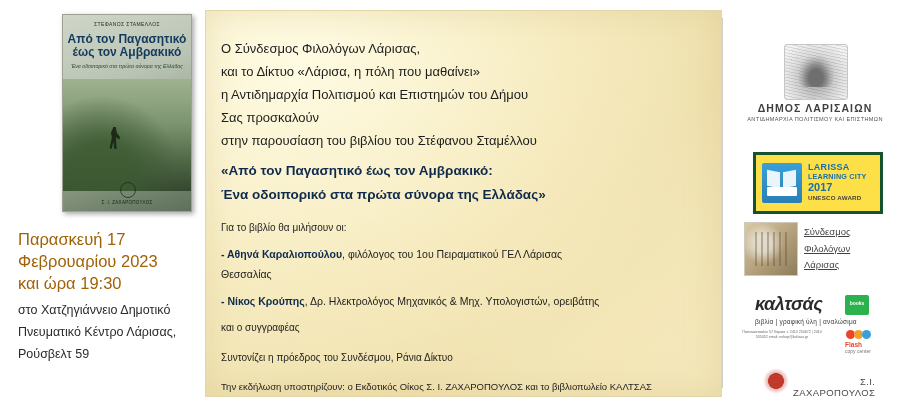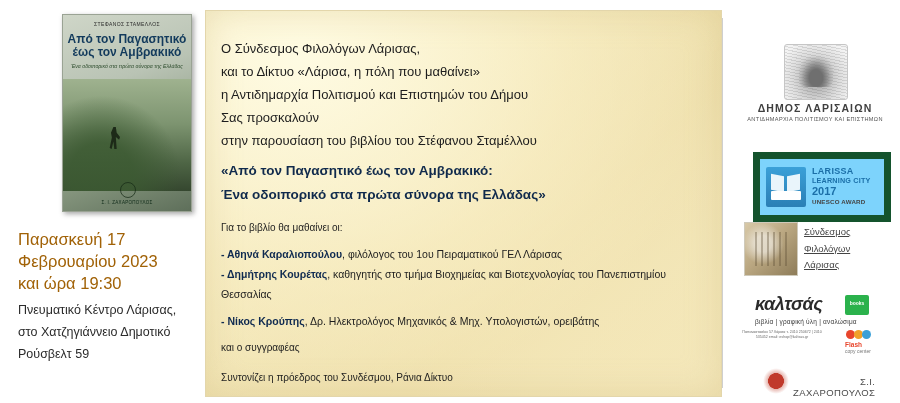--- a/index.html
+++ b/index.html
@@ -266,22 +266,22 @@
   }
 
   
   .lc-badge {
     position: absolute;
     left: 50%;
     margin-left: -62px;
     top: 0;
     width: 124px;
     height: 56px;
-    background: #7dd3fc;
-    border: 7px solid #14532d;
+    background: #fde047;
+    border: 3px solid #14532d;
     text-align: right;
   }
   .lc-icon {
     position: absolute;
     left: 6px;
     top: 8px;
     width: 40px;
     height: 40px;
     background: linear-gradient(180deg, #3aa0d8 0%, #2b7fb5 100%);
     border-radius: 2px;
@@ -513,45 +513,42 @@
       <div class="bc-pub">Σ. Ι. ΖΑΧΑΡΟΠΟΥΛΟΣ</div>
     </div>
 
     <div class="event-date">
       <div>Παρασκευή 17</div>
       <div>Φεβρουαρίου 2023</div>
       <div>και ώρα 19:30</div>
     </div>
 
     <div class="event-venue">
+      <div>στο Χατζηγιάννειο Δημοτικό</div>
       <div>Πνευματικό Κέντρο Λάρισας,</div>
-      <div>στο Χατζηγιάννειο Δημοτικό</div>
       <div>Ρούσβελτ 59</div>
     </div>
   </div>
 
   <div class="center-panel">
     <div class="center-inner">
       <div class="cp-line">Ο Σύνδεσμος Φιλολόγων Λάρισας,</div>
       <div class="cp-line">και το Δίκτυο «Λάρισα, η πόλη που μαθαίνει»</div>
       <div class="cp-line">η Αντιδημαρχία Πολιτισμού και Επιστημών του Δήμου</div>
       <div class="cp-line">Σας προσκαλούν</div>
       <div class="cp-line">στην παρουσίαση του βιβλίου του Στέφανου Σταμέλλου</div>
       <div class="cp-gap-sm"></div>
       <div class="cp-title">«Από τον Παγασητικό έως τον Αμβρακικό:</div>
       <div class="cp-title">Ένα οδοιπορικό στα πρώτα σύνορα της Ελλάδας»</div>
       <div class="cp-gap-md"></div>
-      <div class="cp-small">Για το βιβλίο θα μαθαίνει οι:</div>
+      <div class="cp-small">Για το βιβλίο θα μιλήσουν οι:</div>
       <div class="cp-gap-sm"></div>
 
       <div class="cp-speaker">
         <b>- Αθηνά Καραλιοπούλου</b><span>, φιλόλογος του 1ου Πειραματικού ΓΕΛ Λάρισας</span>
-      </div>
-      <div class="cp-speaker">
-        <b>- Δημήτρης Κουρέτας</b><span>, καθηγητής στο τμήμα Βιοχημείας και Βιοτεχνολογίας του Πανεπιστημίου</span>
       </div>
       <div class="cp-speaker">
         <span>Θεσσαλίας</span>
       </div>
       <div class="cp-gap-sm"></div>
       <div class="cp-speaker">
         <b>- Νίκος Κρούπης</b><span>, Δρ. Ηλεκτρολόγος Μηχανικός &amp; Μηχ. Υπολογιστών, ορειβάτης</span>
       </div>
       <div class="cp-gap-sm"></div>
       <div class="cp-small">και ο συγγραφέας</div>

